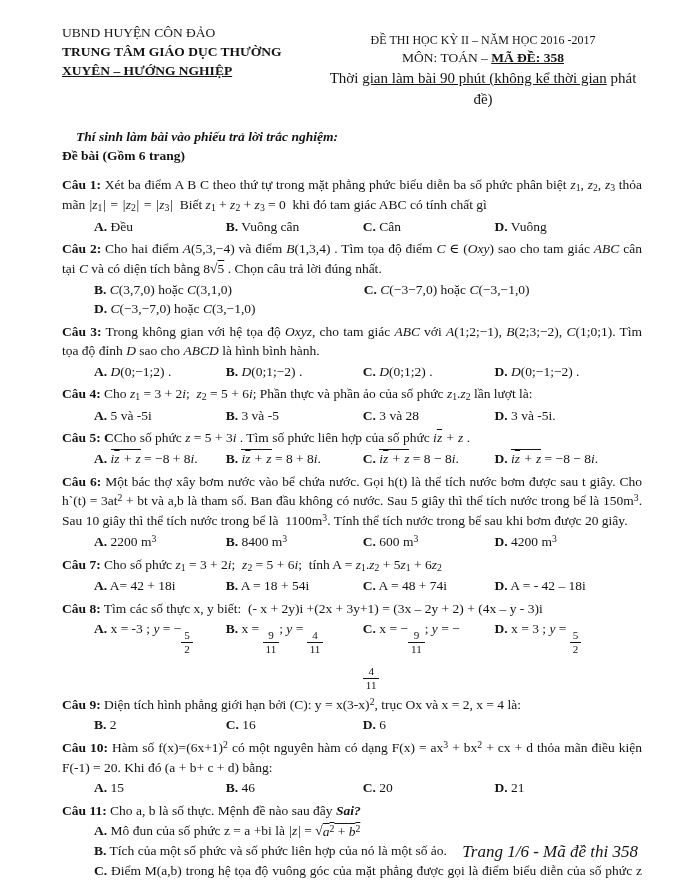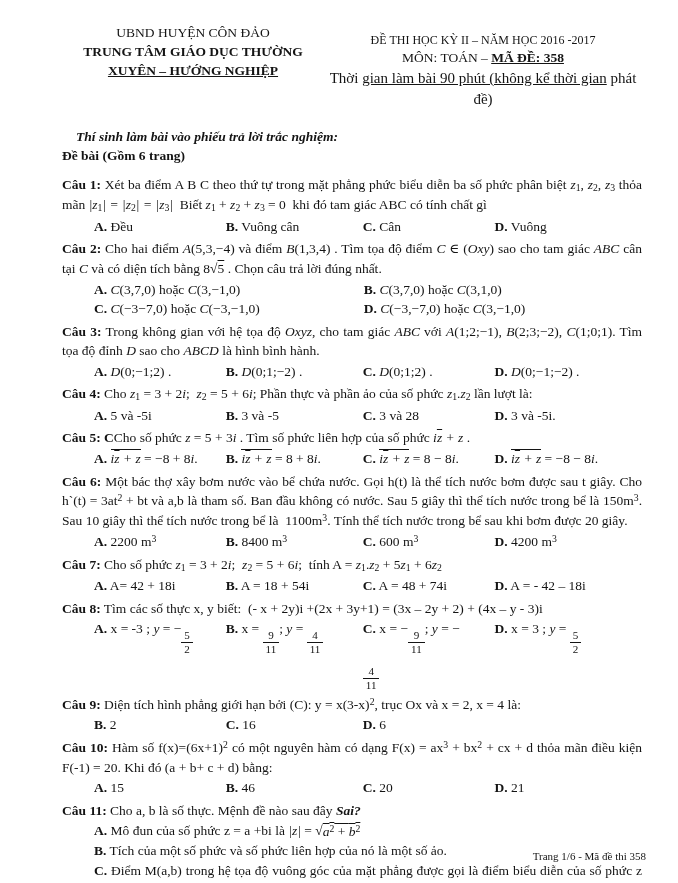--- a/index.html
+++ b/index.html
@@ -4,21 +4,21 @@
 <style>
   html,body{margin:0;padding:0;background:#ffffff;overflow:hidden;}
   body{
     width:678px;height:883px;position:relative;
     font-family:"Liberation Serif","DejaVu Serif",serif;
     color:#141414;font-size:13.5px;line-height:1.45;
   }
   .page{padding:24px 36px 0 62px;}
   
   .hdr{display:flex;align-items:flex-start;}
-  .hdr-left{width:262px;text-align:center;line-height:1.4;}
+  .hdr-left{width:262px;text-align:left;line-height:1.4;}
   .hdr-left .l1{font-weight:normal;}
   .hdr-left .l2,.hdr-left .l3{font-weight:bold;}
   .hdr-left .l3{text-decoration:underline;}
   .hdr-right{flex:1;text-align:center;line-height:1.4;}
   .hdr-right .t1{font-weight:normal;font-size:12px;margin-top:8px;}
   .code{font-weight:bold;text-decoration:underline;}
   .t3{font-size:15px;}
   .t3 .ul{text-decoration:underline;}
   
   .intro{margin-top:17px;}
@@ -37,21 +37,21 @@
   .opt b{font-weight:bold;}
   sub{font-size:0.72em;vertical-align:-0.25em;}
   sup{font-size:0.72em;vertical-align:0.45em;}
   i{font-style:italic;}
   .ol{text-decoration:overline;}
   .ob{display:inline-block;border-top:1px solid #141414;line-height:1.15;padding-top:1px;}
   .frac{display:inline-flex;flex-direction:column;vertical-align:-0.5em;text-align:center;font-size:0.82em;line-height:1.15;}
   .frac span{display:block;padding:0 3px;}
   .frac span:first-child{border-bottom:1px solid #141414;}
   
-  .foot{position:absolute;right:32px;bottom:18px;font-size:11px;}
+  .foot{position:absolute;right:40px;bottom:18px;font-size:17px;font-style:italic;}
 </style>
 </head>
 <body>
 
 <div class="page">
 
   <div class="hdr">
     <div class="hdr-left">
       <div class="l1">UBND HUYỆN CÔN ĐẢO</div>
       <div class="l2">TRUNG TÂM GIÁO DỤC THƯỜNG</div>
@@ -75,21 +75,20 @@
         <div class="opts cols4">
           <span class="opt"><b>A.</b><span> Đều</span></span>
           <span class="opt"><b>B.</b><span> Vuông cân</span></span>
           <span class="opt"><b>C.</b><span> Cân</span></span>
           <span class="opt"><b>D.</b><span> Vuông</span></span>
         </div>
       </div>
       <div class="q">
         <p class="qbody"><b class="qlabel">Câu 2:</b><span> Cho hai điểm <i>A</i>(5,3,−4) và điểm <i>B</i>(1,3,4) . Tìm tọa độ điểm <i>C</i> ∈ (<i>Oxy</i>) sao cho tam giác <i>ABC</i> cân tại <i>C</i> và có diện tích bằng 8√<span class="ol">5</span> . Chọn câu trả lời đúng nhất.</span></p>
         <div class="opts cols2">
-          <span class="opt"><b>A.</b><span> <i>C</i>(3,7,0) hoặc <i>C</i>(3,−1,0)</span></span>
           <span class="opt"><b>B.</b><span> <i>C</i>(3,7,0) hoặc <i>C</i>(3,1,0)</span></span>
           <span class="opt"><b>C.</b><span> <i>C</i>(−3−7,0) hoặc <i>C</i>(−3,−1,0)</span></span>
           <span class="opt"><b>D.</b><span> <i>C</i>(−3,−7,0) hoặc <i>C</i>(3,−1,0)</span></span>
         </div>
       </div>
       <div class="q">
         <p class="qbody"><b class="qlabel">Câu 3:</b><span> Trong không gian với hệ tọa độ <i>Oxyz</i>, cho tam giác <i>ABC</i> với <i>A</i>(1;2;−1), <i>B</i>(2;3;−2), <i>C</i>(1;0;1). Tìm tọa độ đỉnh <i>D</i> sao cho <i>ABCD</i> là hình bình hành.</span></p>
         <div class="opts cols4">
           <span class="opt"><b>A.</b><span> <i>D</i>(0;−1;2) .</span></span>
           <span class="opt"><b>B.</b><span> <i>D</i>(0;1;−2) .</span></span>

